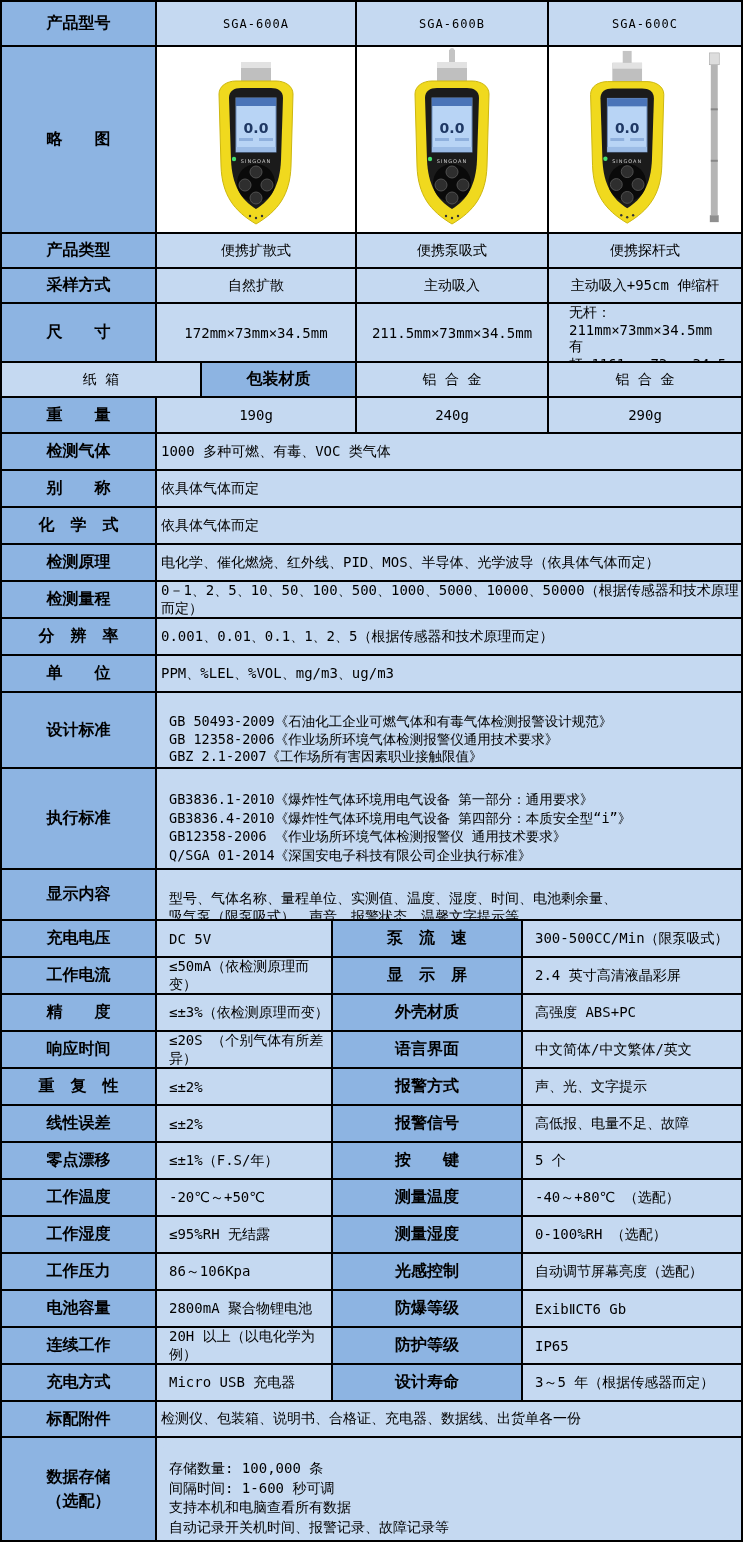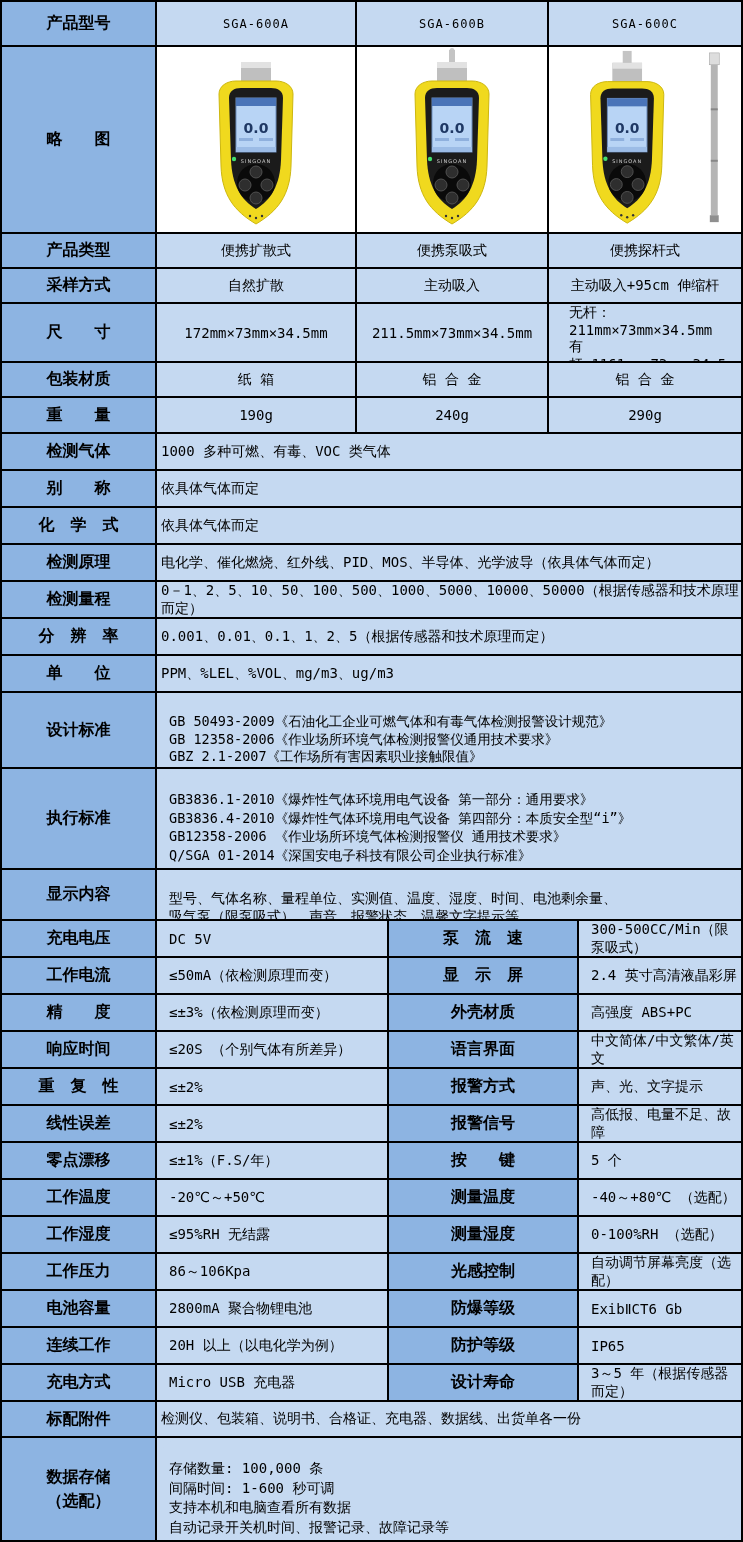--- a/index.html
+++ b/index.html
@@ -7,21 +7,21 @@
   .tbl{width:743px;box-sizing:border-box;border:2px solid #000;background:#C5D9F1;}
   .row{display:flex;box-sizing:border-box;border-bottom:2px solid #000;}
   .row:last-child{border-bottom:none;}
   .cell{box-sizing:border-box;border-right:2px solid #000;display:flex;align-items:center;justify-content:center;overflow:hidden;}
   .cell:last-child{border-right:none;}
   .label{width:155px;flex-shrink:0;background:#8DB4E2;font-weight:bold;font-size:16px;text-align:center;}
   .val{background:#C5D9F1;font-size:14px;font-family:"DejaVu Sans Mono","DejaVu Sans",sans-serif;}
   .c1{width:200px;flex-shrink:0;}
   .c2{width:192px;flex-shrink:0;}
   .c3{flex:1;}
-  .d1{width:232px;flex-shrink:0;}
+  .d1{width:176px;flex-shrink:0;}
   .dl{width:190px;flex-shrink:0;background:#8DB4E2;font-weight:bold;font-size:16px;text-align:center;}
   .d2{flex:1;}
   .left{justify-content:flex-start;padding-left:12px;}
   .wideval{flex:1;justify-content:flex-start;padding-left:4px;}
   .multiline{flex-direction:column;align-items:flex-start;justify-content:space-evenly;padding:20px 6px 2px 12px;border-radius:27px;}
   .multiline span{display:block;line-height:1.25;}
   .stdtxt{font-size:13.5px;}
   .white{background:#fff;}
   .model{font-size:12px;letter-spacing:1px;}
   .h45{height:45px;}.h187{height:187px;}.h35{height:35px;}.h59{height:59px;}.h36{height:36px;}
@@ -161,24 +161,24 @@
         <span>尺　　寸</span>
       </div>
     <div class="cell val c1">172mm×73mm×34.5mm</div>
     <div class="cell val c2">211.5mm×73mm×34.5mm</div>
     <div class="cell val c3 dims">
       <span>无杆：211mm×73mm×34.5mm</span>
       <span>有杆:1161mm×73mm×34.5mm</span>
     </div>
   </div>
   <div class="row h35">
+    <div class="cell val c1">纸 箱</div>
     <div class="cell label">
         <span>包装材质</span>
       </div>
-    <div class="cell val c1">纸 箱</div>
     <div class="cell val c2">铝 合 金</div>
     <div class="cell val c3">铝 合 金</div>
   </div>
   <div class="row h36">
     <div class="cell label">
         <span>重　　量</span>
       </div>
     <div class="cell val c1">190g</div>
     <div class="cell val c2">240g</div>
     <div class="cell val c3">290g</div>

